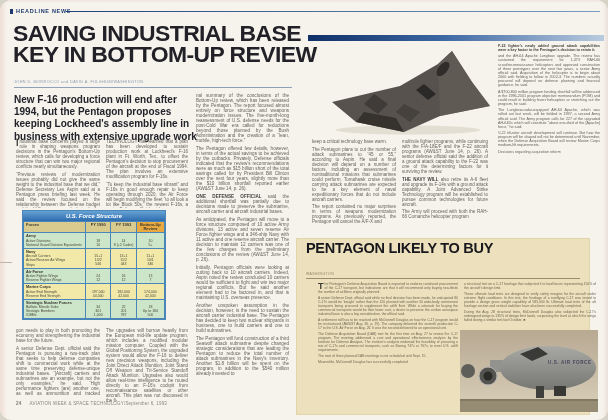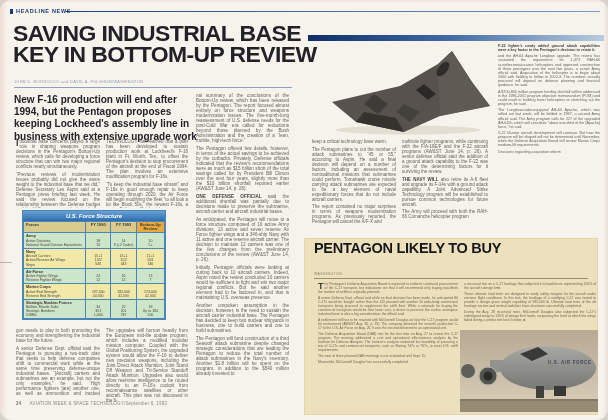--- a/index.html
+++ b/index.html
@@ -64,21 +64,21 @@
   .grp-sub,.grp-val{font-size:3.5px;line-height:4.1px;color:#4a4940;}
   .grp-val{text-align:center;}
   .val-cell{text-align:center;}
   .grp-spacer{height:4.4px;}
 
   figure{margin:0;}
   .f22-photo{position:absolute;left:312px;top:44px;width:186px;height:92px;}
   .f22-photo svg{display:block;}
 
   
-  .c17box{position:absolute;left:304px;top:238px;width:294px;height:177px;background:#ece1bc;
+  .c17box{position:absolute;left:296px;top:238px;width:294px;height:177px;background:#ece1bc;
         box-shadow:0 0 0 1px #e2d5aa inset;}
   .c17box h2{position:absolute;left:10px;top:4px;margin:0;width:270px;font-size:14.5px;
         line-height:13.8px;font-weight:800;letter-spacing:-.3px;color:#17171d;}
   .c17box h2 span{display:block;}
   .c17-byline{position:absolute;left:10px;top:34px;width:274px;font-size:3.4px;letter-spacing:.5px;
         color:#8a7f66;border-bottom:.7px solid #9a8d6e;padding-bottom:1.5px;}
   .boxcol{font-size:3.4px;line-height:4.05px;color:#6f6654;}
   .boxcol p{margin:0 0 1.8px;}
   .boxL{left:318px;top:282px;width:140px;height:128px;}
   .boxR{left:464px;top:282px;width:132px;height:46px;}

